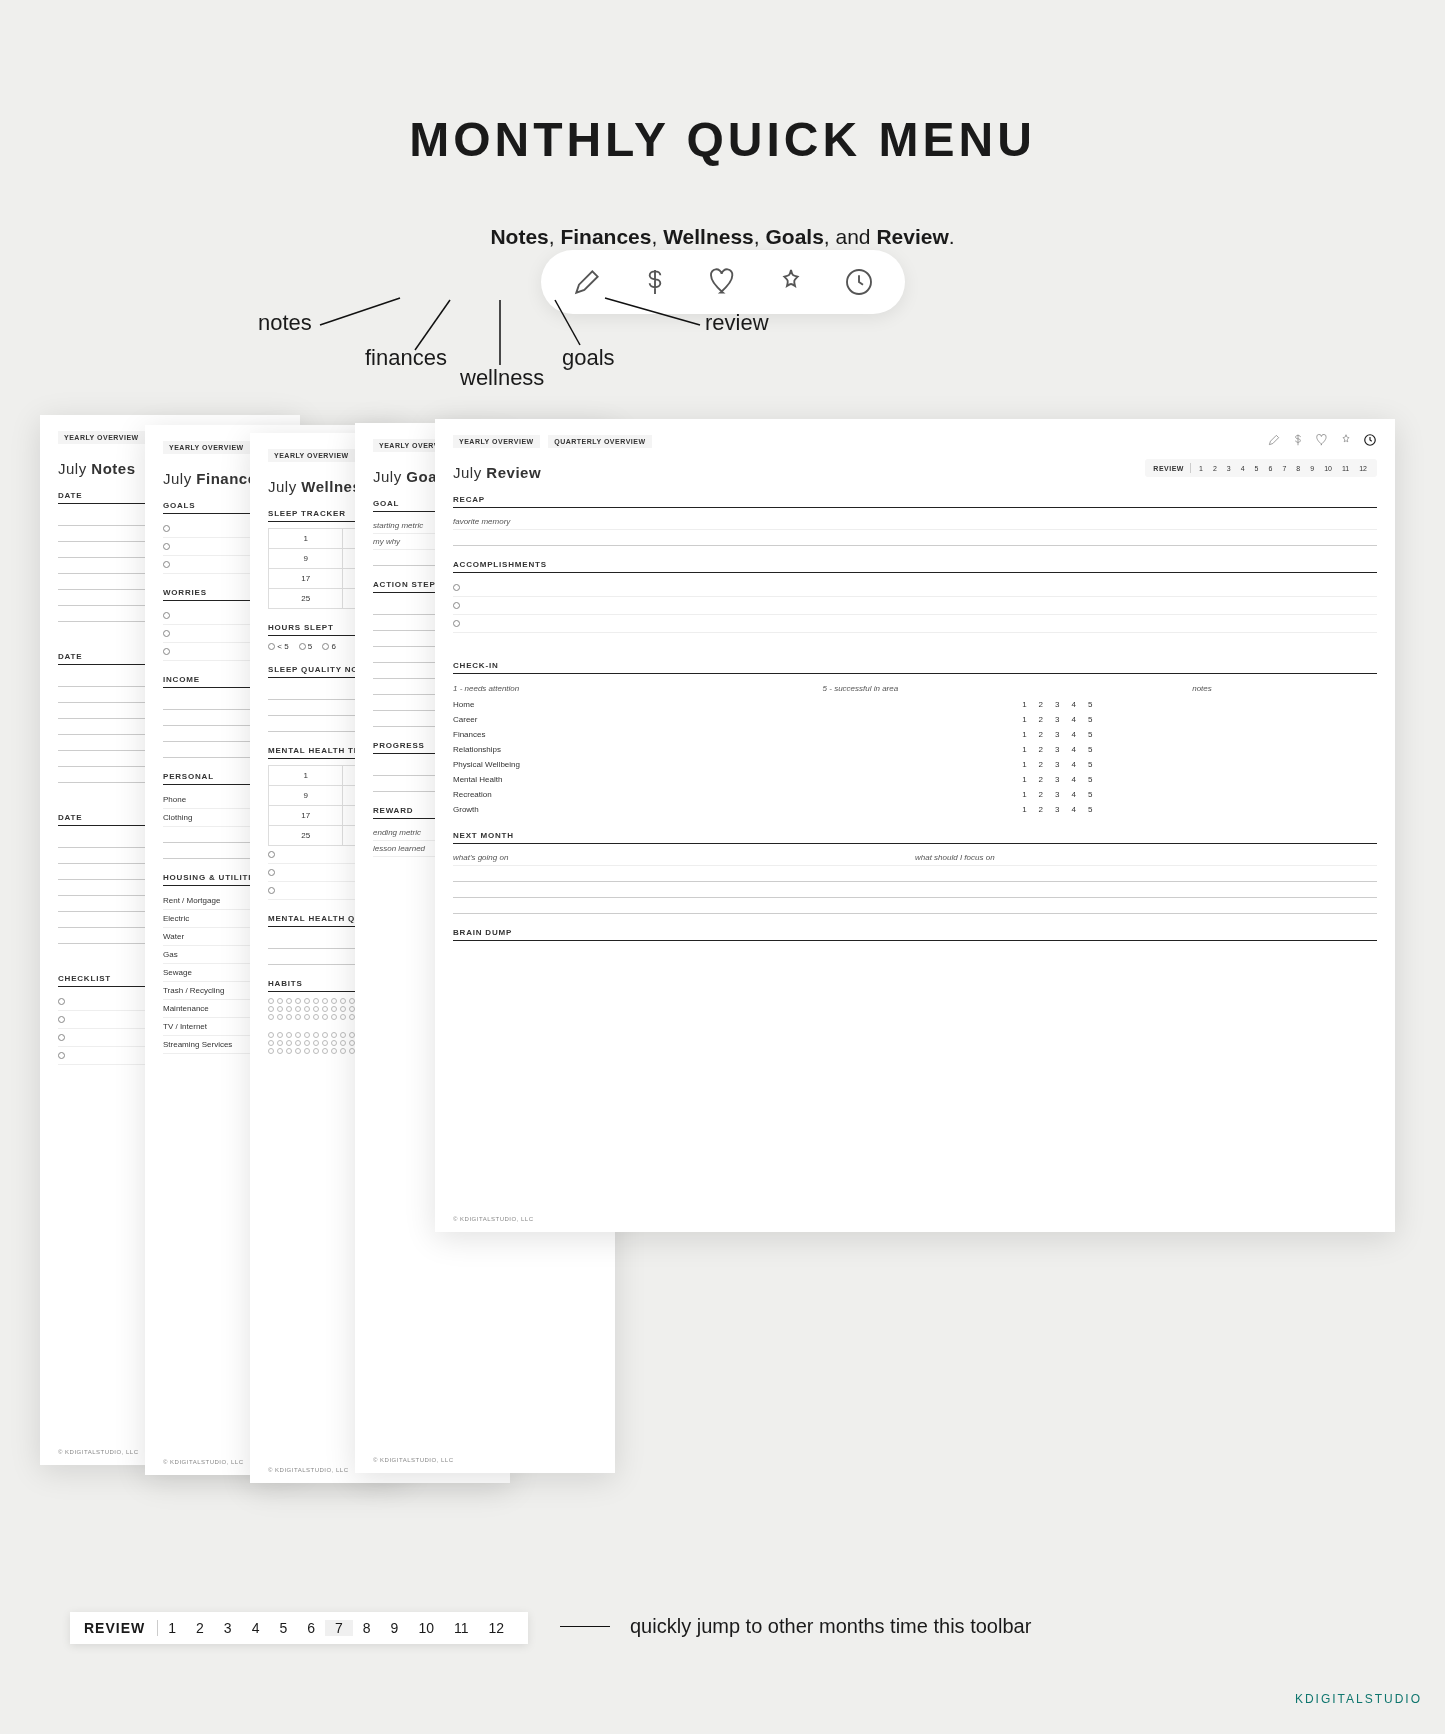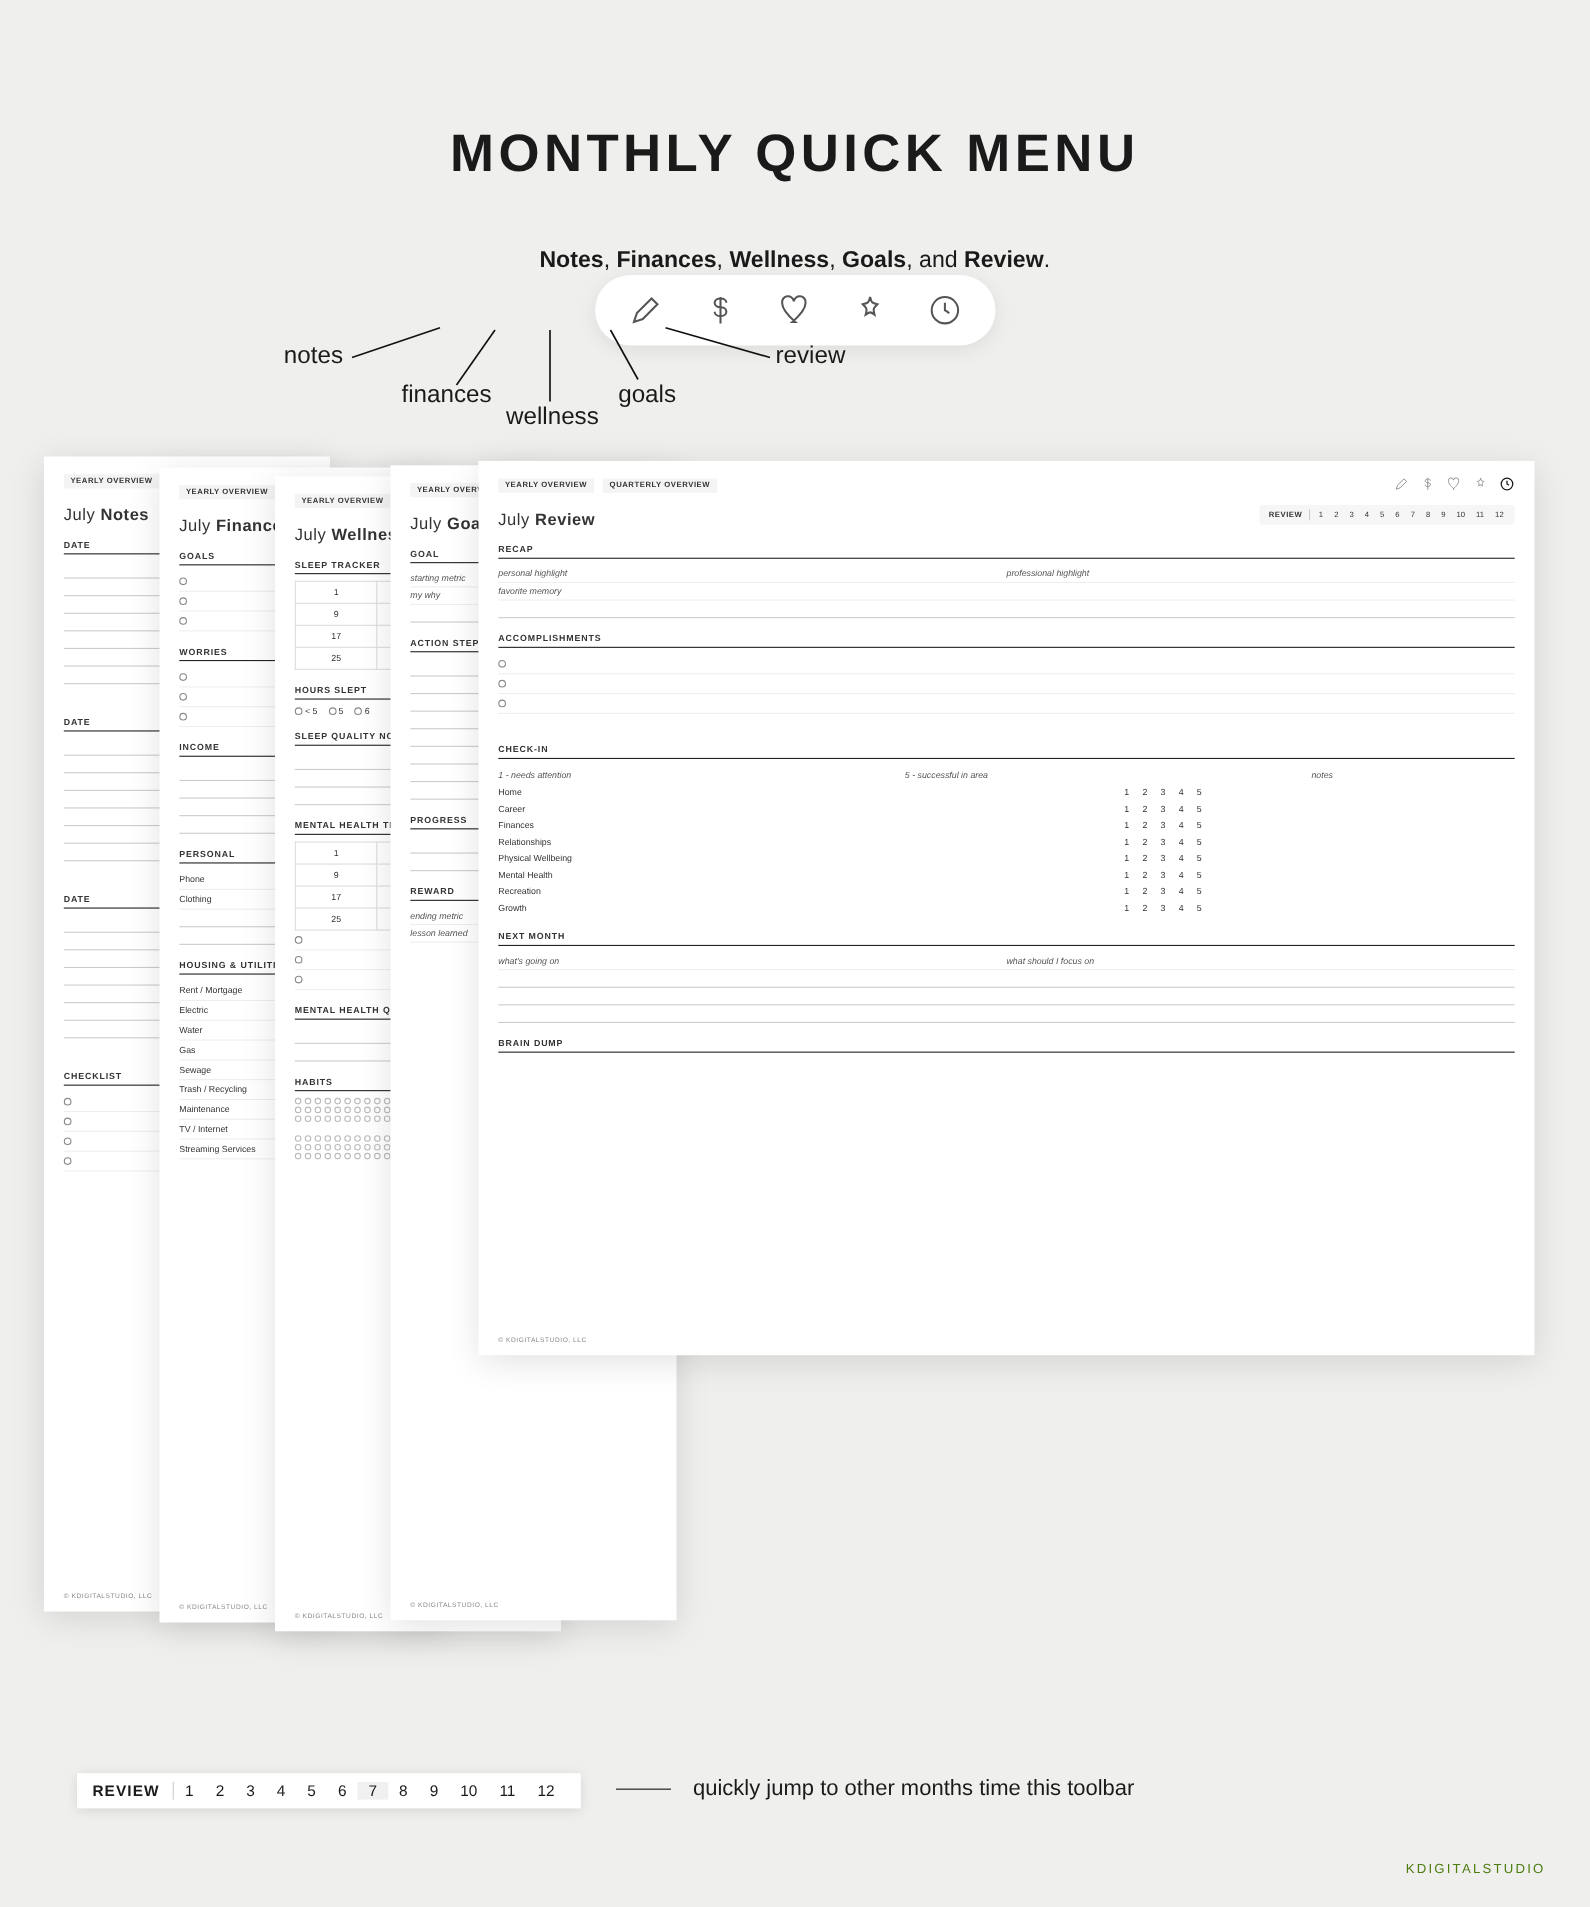--- a/index.html
+++ b/index.html
@@ -86,21 +86,21 @@
   .toolbar-closeup {
     position:absolute; bottom:90px; left:70px; background:#fff; box-shadow:0 2px 10px rgba(0,0,0,0.1);
     display:flex; align-items:center; padding:8px 14px; font-size:14px;
   }
   .toolbar-closeup .rlbl { font-weight:700; letter-spacing:1px; padding-right:12px; border-right:1px solid #ccc;}
   .toolbar-closeup .num { padding:0 10px; cursor:pointer;}
   .toolbar-closeup .num.active { background:#f0f0f0;}
   .toolbar-caption { position:absolute; bottom:96px; left:560px; font-size:20px; display:flex; align-items:center; gap:20px;}
   .toolbar-caption .dash { width:50px; height:1.5px; background:#111;}
   
-  .credit { position:absolute; bottom:28px; right:40px; font-size:12px; letter-spacing:2px; color:#4d7c0f;}
+  .credit { position:absolute; bottom:28px; right:23px; font-size:12px; letter-spacing:2px; color:#0f766e;}
 </style>
 </head>
 <body>
 
 <div class="title">MONTHLY QUICK MENU</div>
 <div class="subtitle">
   <br>
   <b>Notes</b>, 
   <b>Finances</b>, 
   <b>Wellness</b>, 
@@ -395,24 +395,20 @@
       <span class="n">7</span>
       <span class="n">8</span>
       <span class="n">9</span>
       <span class="n">10</span>
       <span class="n">11</span>
       <span class="n">12</span>
     </div>
     <h3><span>July</span> <b>Review</b></h3>
     
     <div class="sect">RECAP</div>
-    <div style="display:flex;">
-      <div class="italic" style="flex:1;">personal highlight</div>
-      <div class="italic" style="flex:1;">professional highlight</div>
-    </div>
     <div class="italic">favorite memory</div>
     <div class="rowline"></div>
     
     <div class="sect">ACCOMPLISHMENTS</div>
     <div class="item"><span class="circ"></span></div><div class="item"><span class="circ"></span></div><div class="item"><span class="circ"></span></div>
     
     <div class="cols">
       <div class="col1">
         <div class="sect">CHECK-IN</div>
         <div style="display:flex; font-size:8px; font-style:italic; color:#555; padding:4px 0;">

